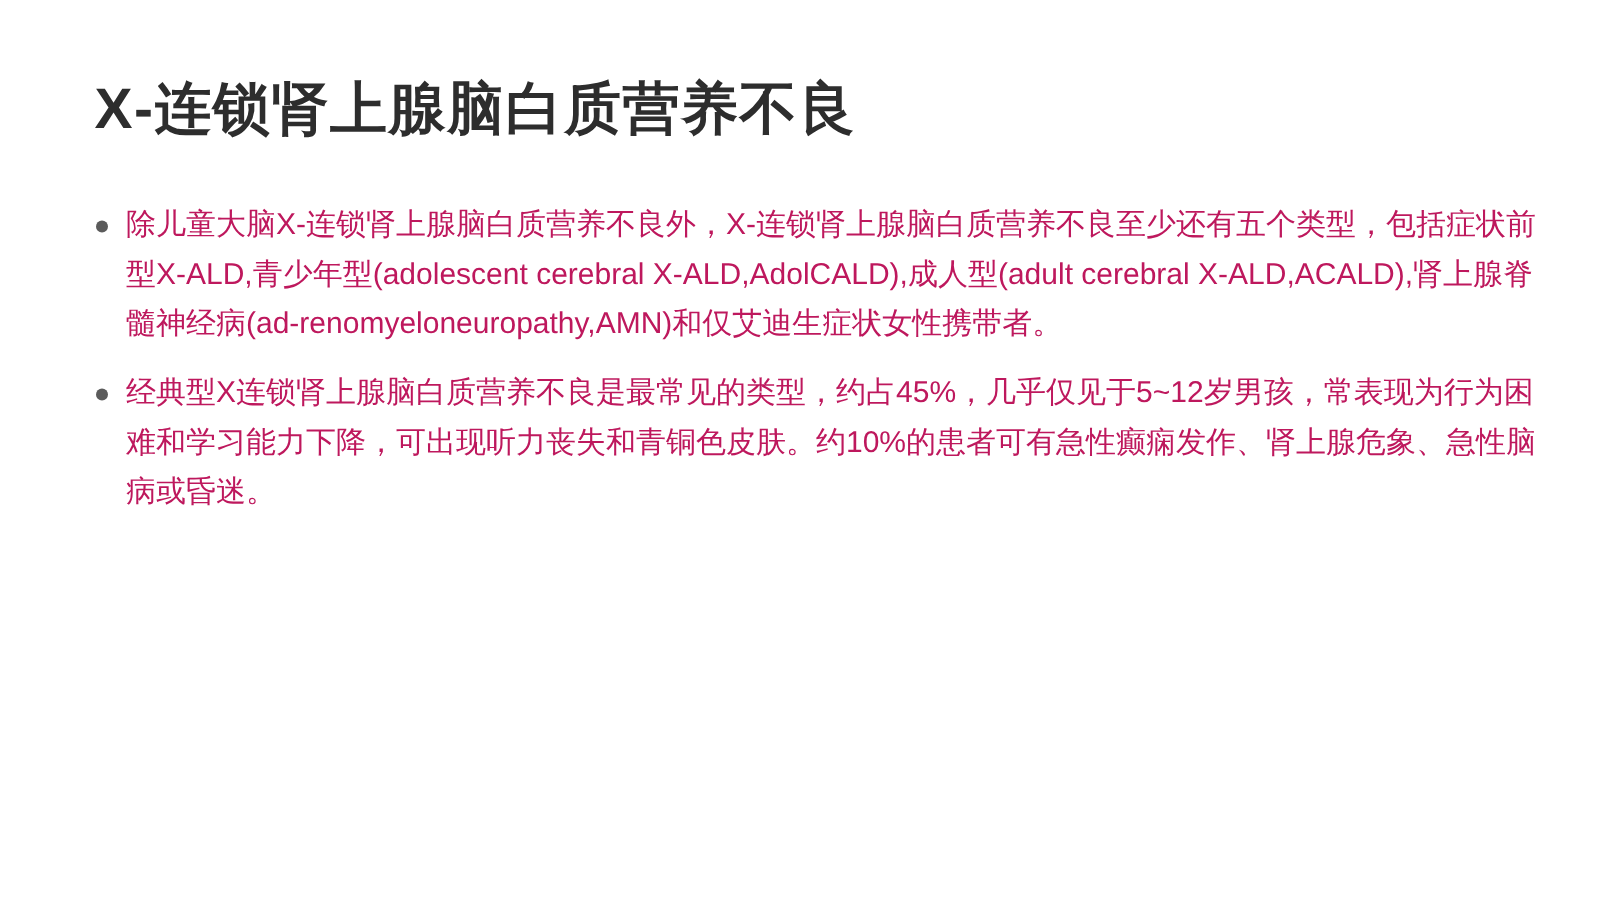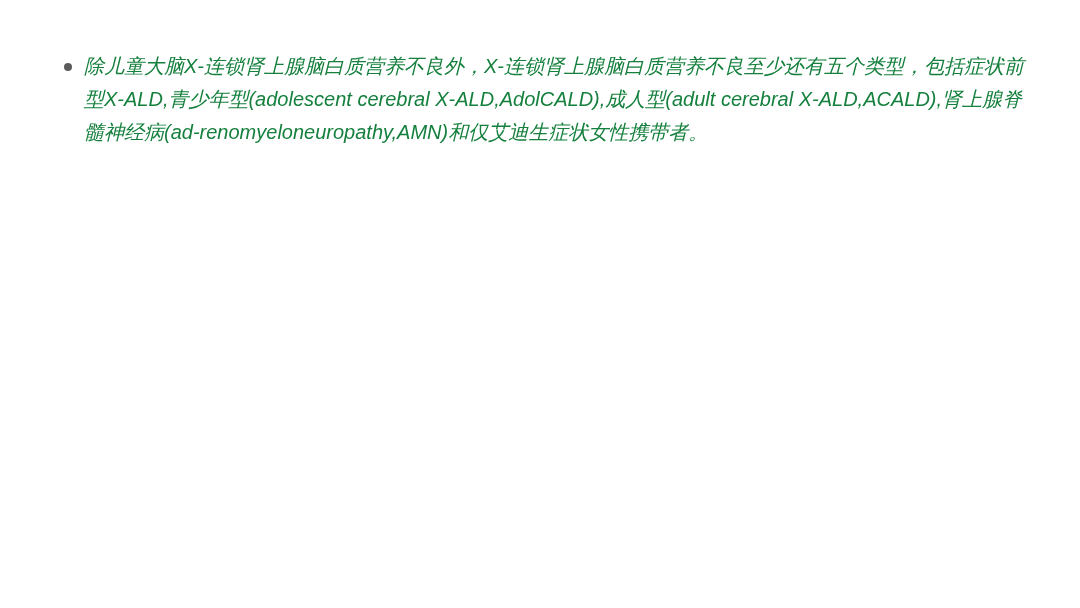--- a/index.html
+++ b/index.html
@@ -33,41 +33,45 @@
     margin: 0;
     padding: 0;
     max-width: 964px;
   }
   .bullets li {
     position: relative;
     padding-left: 21px;
     margin-bottom: 13px;
     font-size: 20px;
     line-height: 33px;
-    color: #15803d;
-    font-style: italic;
+    color: #be185d;
   }
   .bullets li:last-child {
     margin-bottom: 0;
   }
   .bullet-dot {
     position: absolute;
     left: 1px;
     top: 13px;
     width: 8px;
     height: 8px;
     border-radius: 50%;
     background: #5b5b5b;
   }
 </style>
 </head>
 <body>
 
 <div class="slide">
   <div class="slide-inner">
+    <h1 class="title">X-连锁肾上腺脑白质营养不良</h1>
     <ul class="bullets">
       <li>
         <span class="bullet-dot"></span>
         <span>除儿童大脑X-连锁肾上腺脑白质营养不良外，X-连锁肾上腺脑白质营养不良至少还有五个类型，包括症状前型X-ALD,青少年型(adolescent cerebral X-ALD,AdolCALD),成人型(adult cerebral X-ALD,ACALD),肾上腺脊髓神经病(ad-renomyeloneuropathy,AMN)和仅艾迪生症状女性携带者。</span>
+      </li>
+      <li>
+        <span class="bullet-dot"></span>
+        <span>经典型X连锁肾上腺脑白质营养不良是最常见的类型，约占45%，几乎仅见于5~12岁男孩，常表现为行为困难和学习能力下降，可出现听力丧失和青铜色皮肤。约10%的患者可有急性癫痫发作、肾上腺危象、急性脑病或昏迷。</span>
       </li>
     </ul>
   </div>
 </div>
 
 </body></html>

